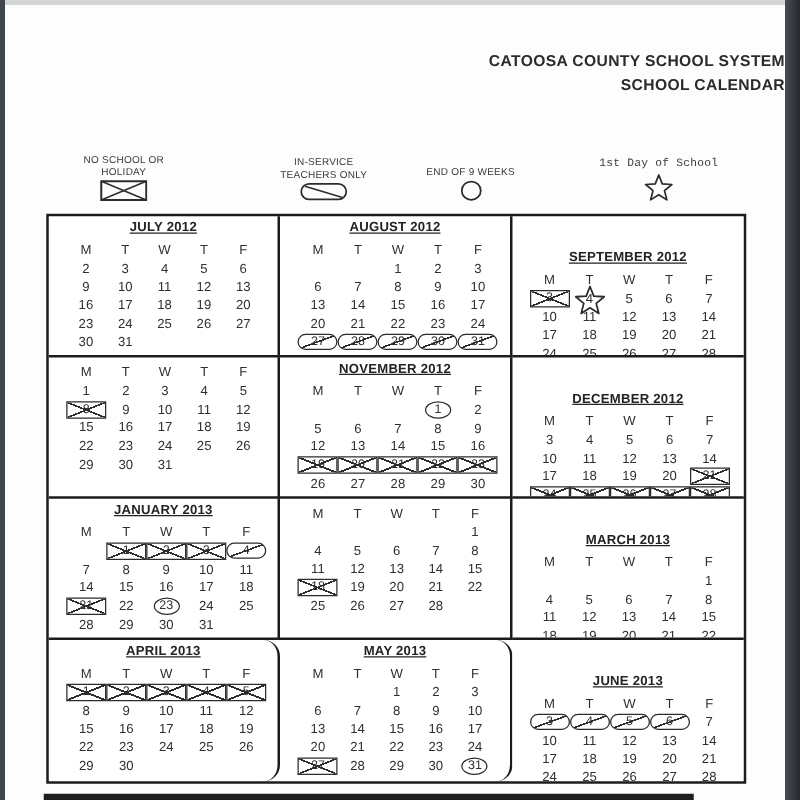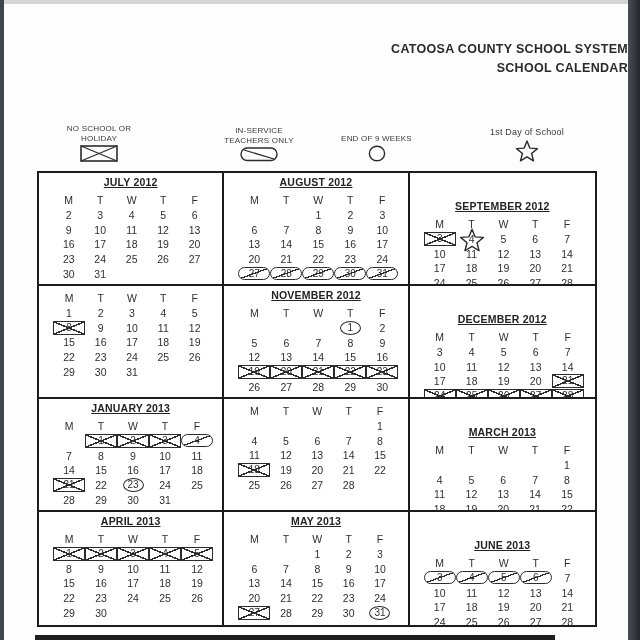--- a/index.html
+++ b/index.html
@@ -18,28 +18,28 @@
 
   
   #legend-row{position:absolute;top:120px;left:4px;right:12px;height:46px;}
   .legend-item{position:absolute;height:46px;display:flex;flex-direction:column;align-items:center;justify-content:flex-end;}
   .legend-item .lg-line{font-size:8px;line-height:9.5px;color:#3a3a3a;letter-spacing:.2px;text-align:center;}
   .legend-item .lg-line.big{font-size:9px;line-height:11px;}
   .legend-icon{margin-top:2px;}
   #legend-item-1{left:50px;width:90px;}
   #legend-item-2{left:210px;width:90px;}
   #legend-item-3{left:325px;width:95px;}
-  #legend-item-4{left:468px;width:110px;}
+  #legend-item-4{left:468px;width:110px;font-family:Liberation Mono, monospace;}
 
   
   #calendar-grid{position:absolute;left:37px;top:171px;width:560px;height:456px;display:grid;
     grid-template-columns:repeat(3,1fr);grid-template-rows:repeat(4,1fr);border:2px solid #1c1c1c;background:#fff;box-sizing:border-box;}
   .month-cell{border-right:2px solid #1c1c1c;border-bottom:2px solid #1c1c1c;overflow:hidden;box-sizing:border-box;}
   .month-cell:nth-child(3n){border-right:none;margin-top:24px;}
-  .month-cell:nth-child(n+10){border-bottom:none;}
+  .month-cell:nth-child(n+10){border-bottom:none;border-radius:13px;}
   .month-title{text-align:center;font-size:10.5px;font-weight:bold;text-decoration:underline;margin-top:3px;color:#232323;letter-spacing:.2px;}
   .day-grid{display:grid;grid-template-columns:repeat(5,1fr);margin:5px 12px 0 14px;}
   .dow,.day{height:14.8px;line-height:14.5px;text-align:center;font-size:10.5px;color:#2f2f2f;position:relative;}
 
   
   .mk{display:inline-block;position:relative;font-size:10px;vertical-align:top;box-sizing:border-box;color:#2f2f2f;}
   .mk-x{border:1.4px solid #2c2c2c;width:32px;height:14px;line-height:12px;
     background:
       linear-gradient(to top right,transparent calc(50% - .7px),#2c2c2c calc(50% - .7px),#2c2c2c calc(50% + .7px),transparent calc(50% + .7px)),
       linear-gradient(to bottom right,transparent calc(50% - .7px),#2c2c2c calc(50% - .7px),#2c2c2c calc(50% + .7px),transparent calc(50% + .7px));}

